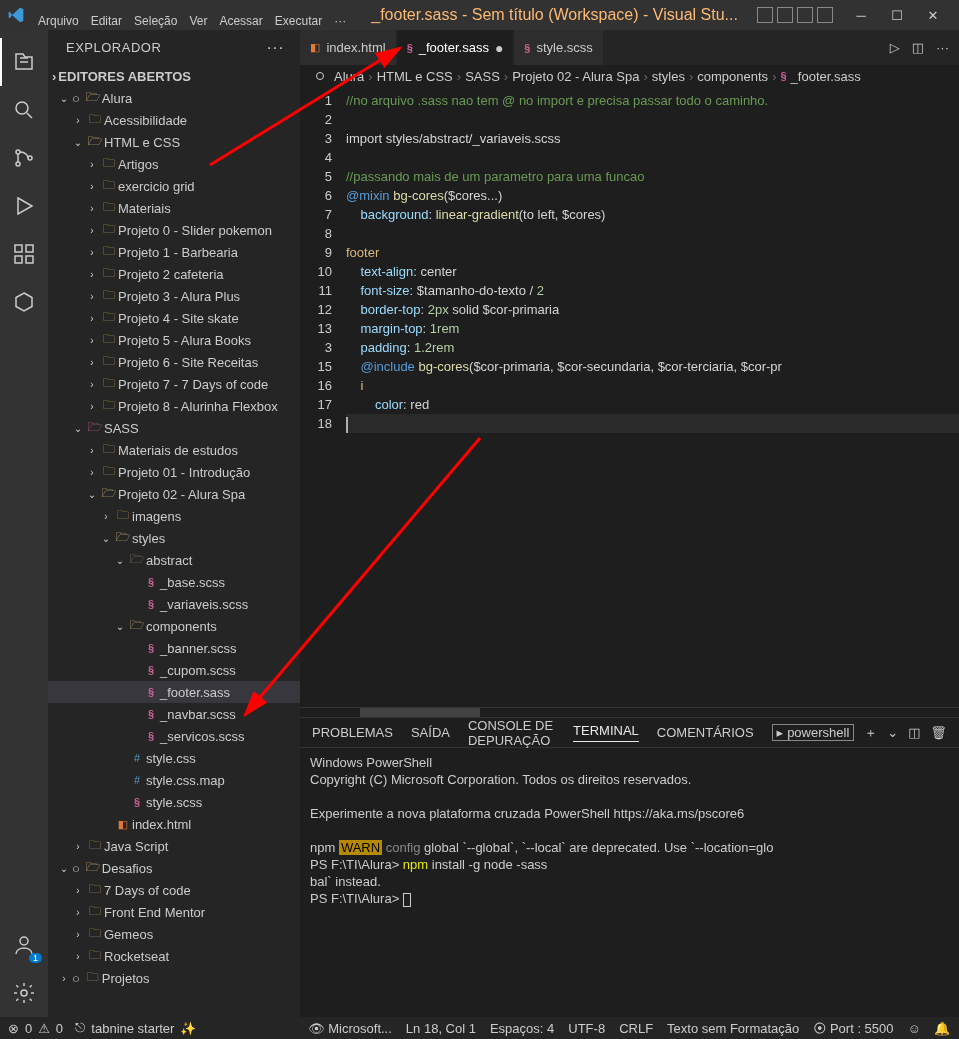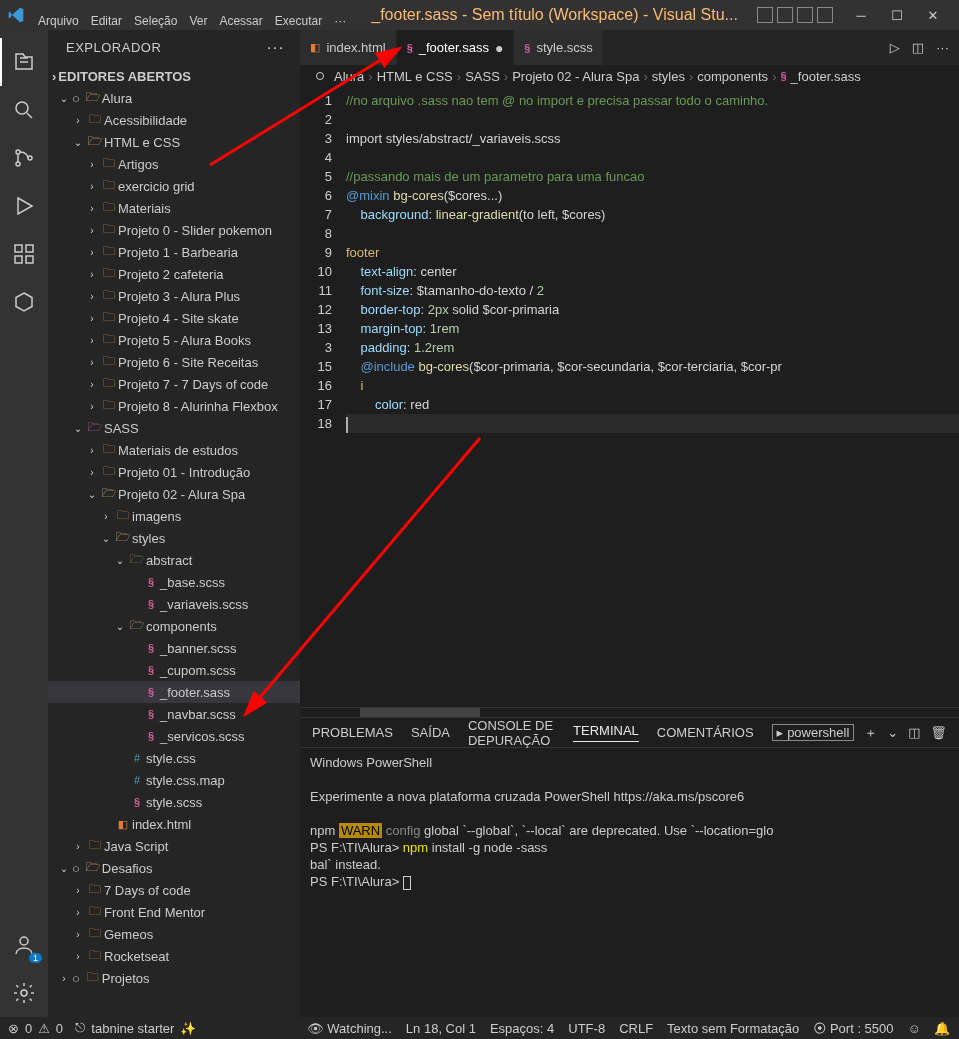--- a/index.html
+++ b/index.html
@@ -482,20 +482,21 @@
             <span>powershell</span>
           </span>
           <span>＋</span>
           <span>⌄</span>
           <span>◫</span>
           <span>🗑</span>
         </div>
       </div>
     <div class="term-body" id="term-body">
         <div>Windows PowerShell</div>
+        <div>Copyright (C) Microsoft Corporation. Todos os direitos reservados.</div>
         <div>&nbsp;</div>
         <div>Experimente a nova plataforma cruzada PowerShell https://aka.ms/pscore6</div>
         <div>&nbsp;</div>
         <div>npm <span class="t-yellow">WARN</span> <span class="t-gray">config</span> global `--global`, `--local` are deprecated. Use `--location=glo</div>
         <div>PS F:\TI\Alura&gt; <span class="t-cmd">npm</span> install -g node -sass</div>
         <div>bal` instead.</div>
         <div>PS F:\TI\Alura&gt; <span class="term-cursor"></span></div>
       </div>
   </div>
 </div>
@@ -506,21 +507,21 @@
       <span>0</span>
     <span>⚠</span>
       <span>0</span>
   </div>
   <div class="sl">
     <span>⎋</span>
     <span>tabnine starter</span>
     <span>✨</span>
   </div>
   <div class="sright">
-    <span><span>👁</span> <span>Watching...</span></span>
+    <span><span>👁</span> <span>Microsoft...</span></span>
     <span>Ln 18, Col 1</span>
     <span>Espaços: 4</span>
     <span>UTF-8</span>
     <span>CRLF</span>
     <span>Texto sem Formatação</span>
     <span><span>⦿</span> <span>Port : 5500</span></span>
     <span>☺</span>
     <span>🔔</span>
   </div>
 </div>

